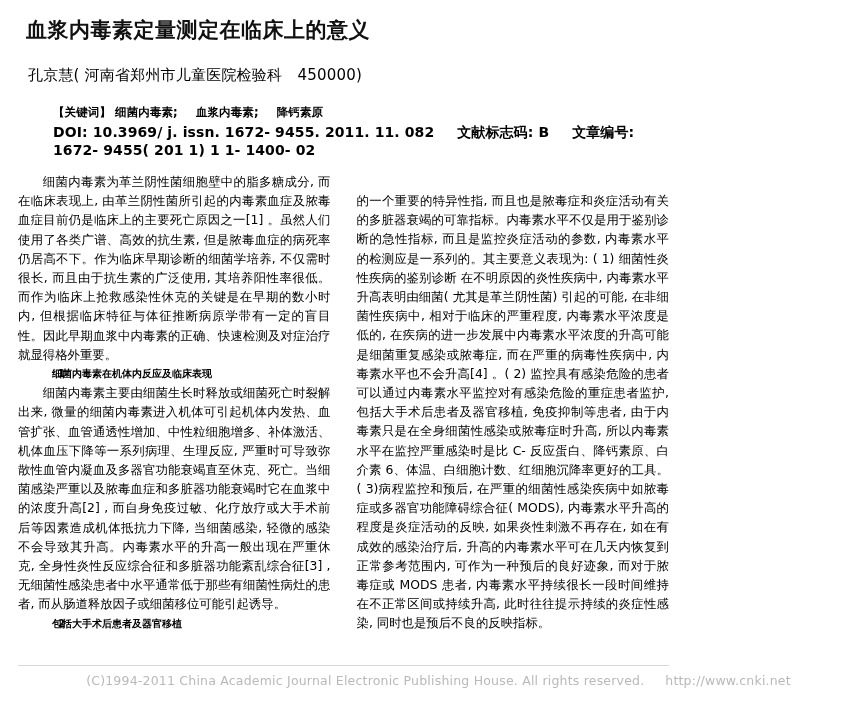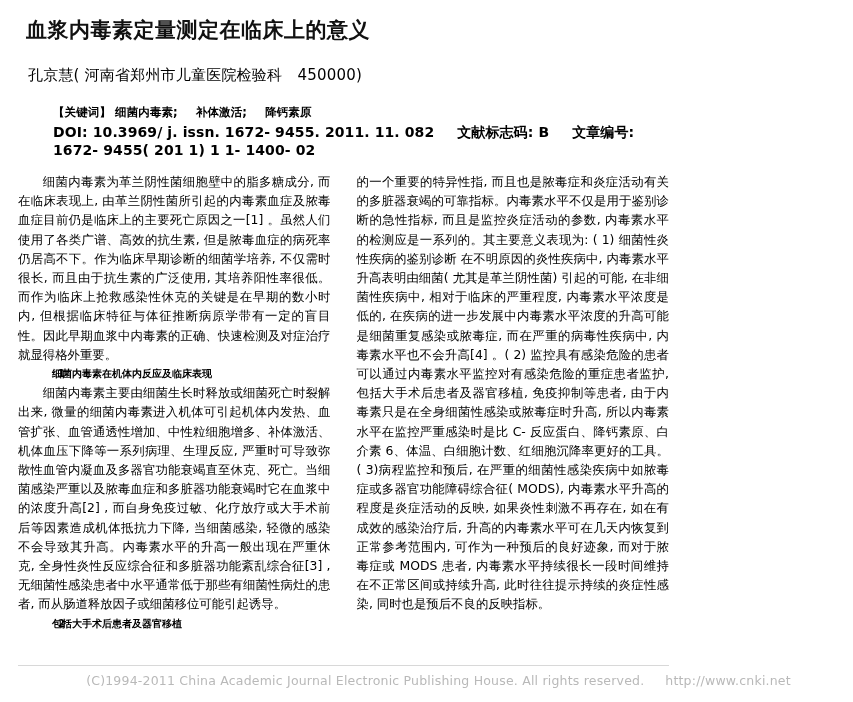--- a/index.html
+++ b/index.html
@@ -59,21 +59,21 @@
     width: 395px;
     font-size: 12.4px;
     line-height: 19.2px;
     text-align: justify;
     text-justify: inter-character;
   }
   .col p {
     margin: 0;
     text-indent: 2em;
   }
-  .col p.noindent { text-indent: 0; }
+  .col p.noindent { text-indent: 0; margin-top: 19px; }
   .section-head {
     margin: 0;
     font-size: 10px;
     line-height: 19.2px;
     font-weight: bold;
     text-indent: 0;
   }
   .section-head .num {
     display: inline-block;
     width: 1.4em;
@@ -104,21 +104,21 @@
 <div class="page">
 
   <h1 class="title">血浆内毒素定量测定在临床上的意义</h1>
 
   <div class="authors">孔京慧( 河南省郑州市儿童医院检验科　450000)</div>
 
   <div class="keywords">
     <span class="kw-label">【关键词】</span>
     <span class="kw-items">
       <span>细菌内毒素;</span>
-      <span>补体激活;</span>
+      <span>血浆内毒素;</span>
       <span>降钙素原</span>
     </span>
   </div>
 
   <div class="docmeta">
     <span class="seg">DOI: 10.3969/ j. issn. 1672- 9455. 2011. 11. 082</span>
     <span class="seg">文献标志码: B</span>
     <span class="seg">文章编号: 1672- 9455( 201 1) 1 1- 1400- 02</span>
   </div>
 

